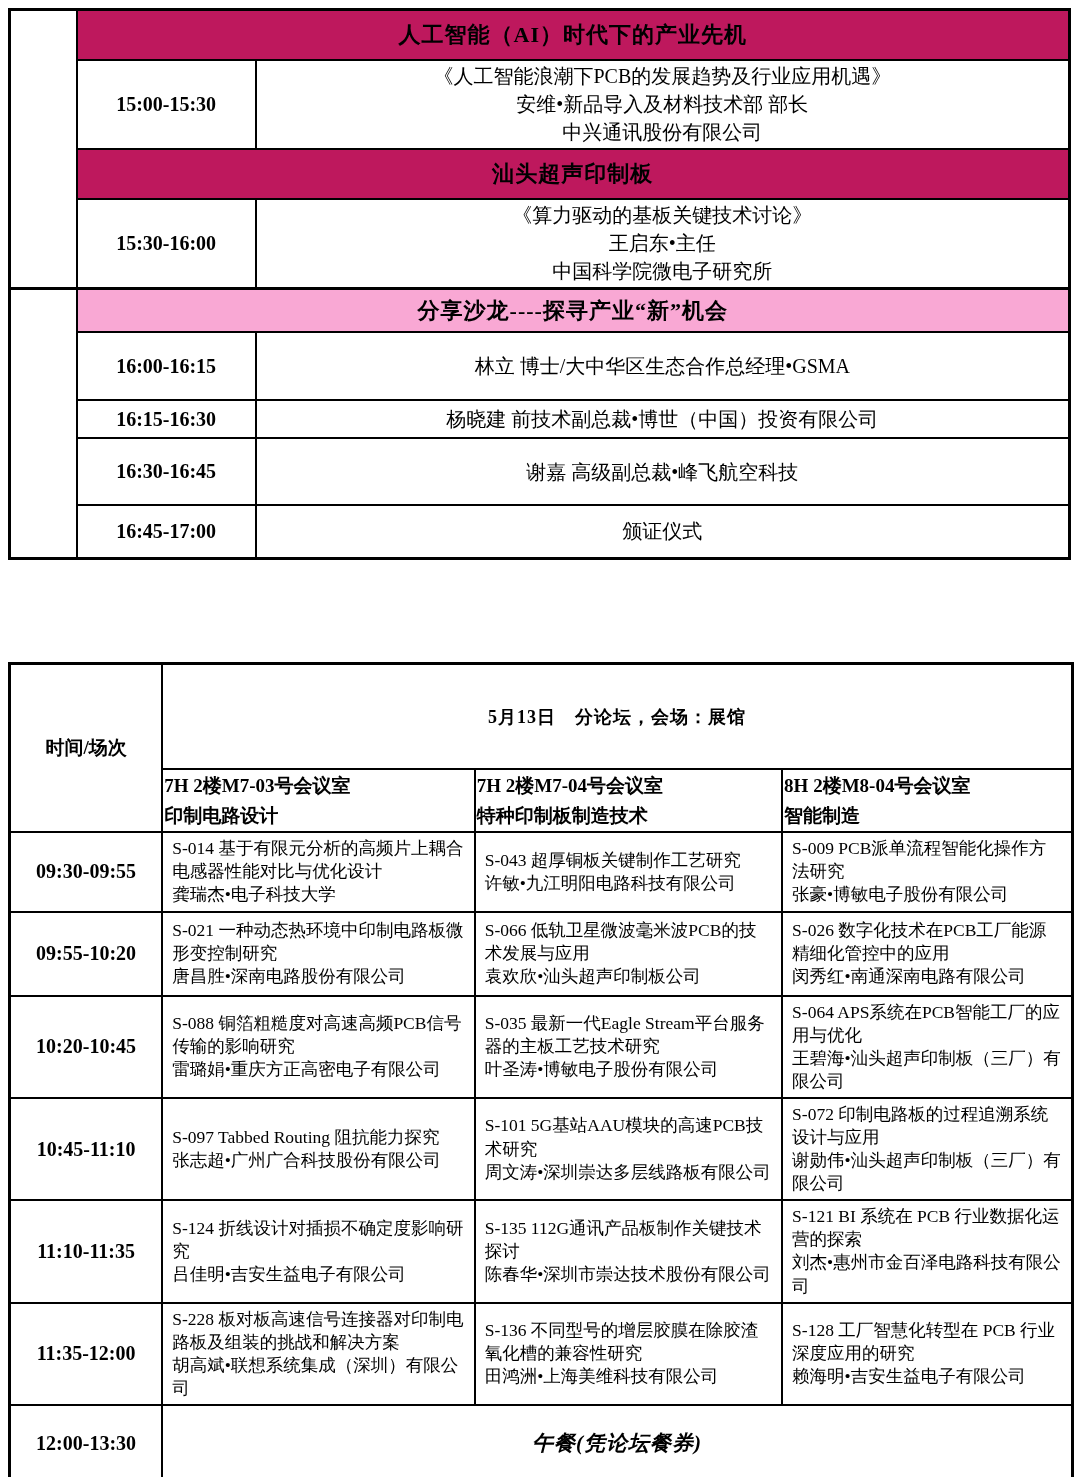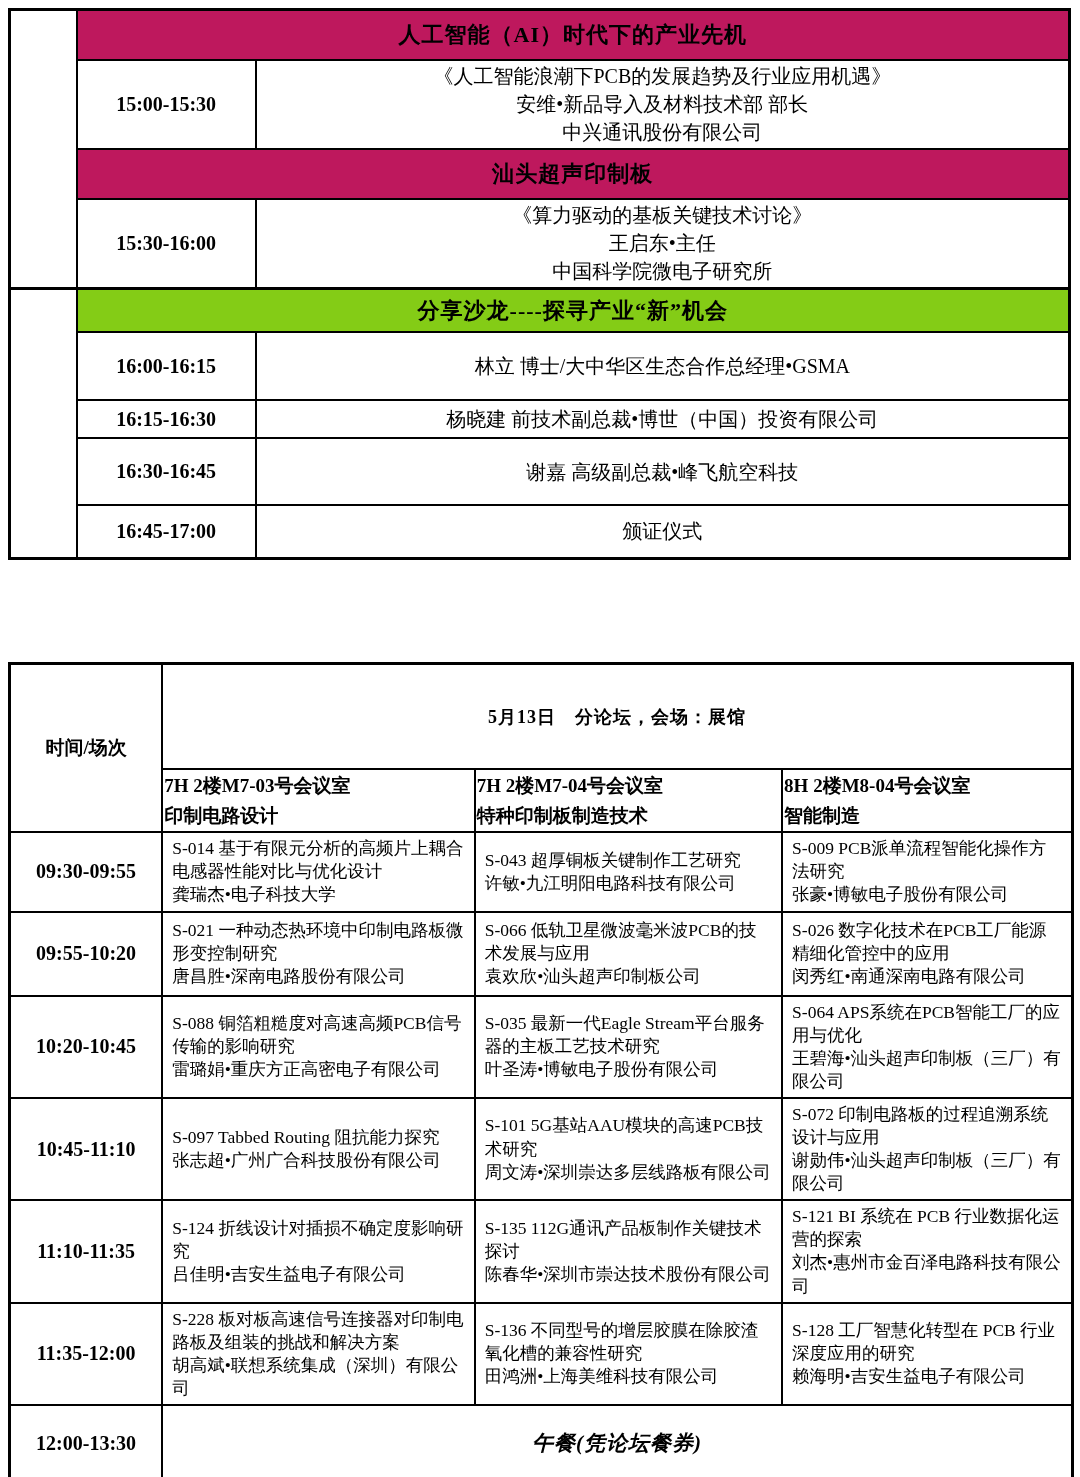--- a/index.html
+++ b/index.html
@@ -28,21 +28,21 @@
   .top-table col.c-time   { width: 179px; }
   .top-table col.c-body   { width: 813px; }
 
   .sec-head {
     background: #be185d;
     font-weight: bold;
     font-size: 22px;
     text-align: center;
     letter-spacing: 1px;
   }
-  .sec-head.light { background: #84cc16; }
+  .sec-head.light { background: #f9a8d4; }
   .sect-split { border-top-width: 3px !important; }
 
   .time-cell {
     font-weight: bold;
     font-size: 20px;
     text-align: center;
     white-space: nowrap;
   }
   .content-cell {
     text-align: center;

